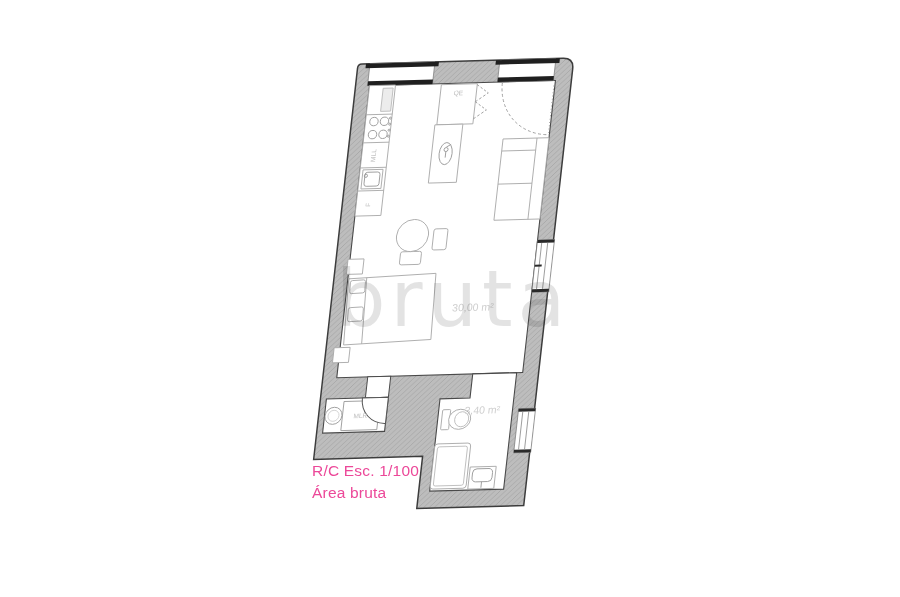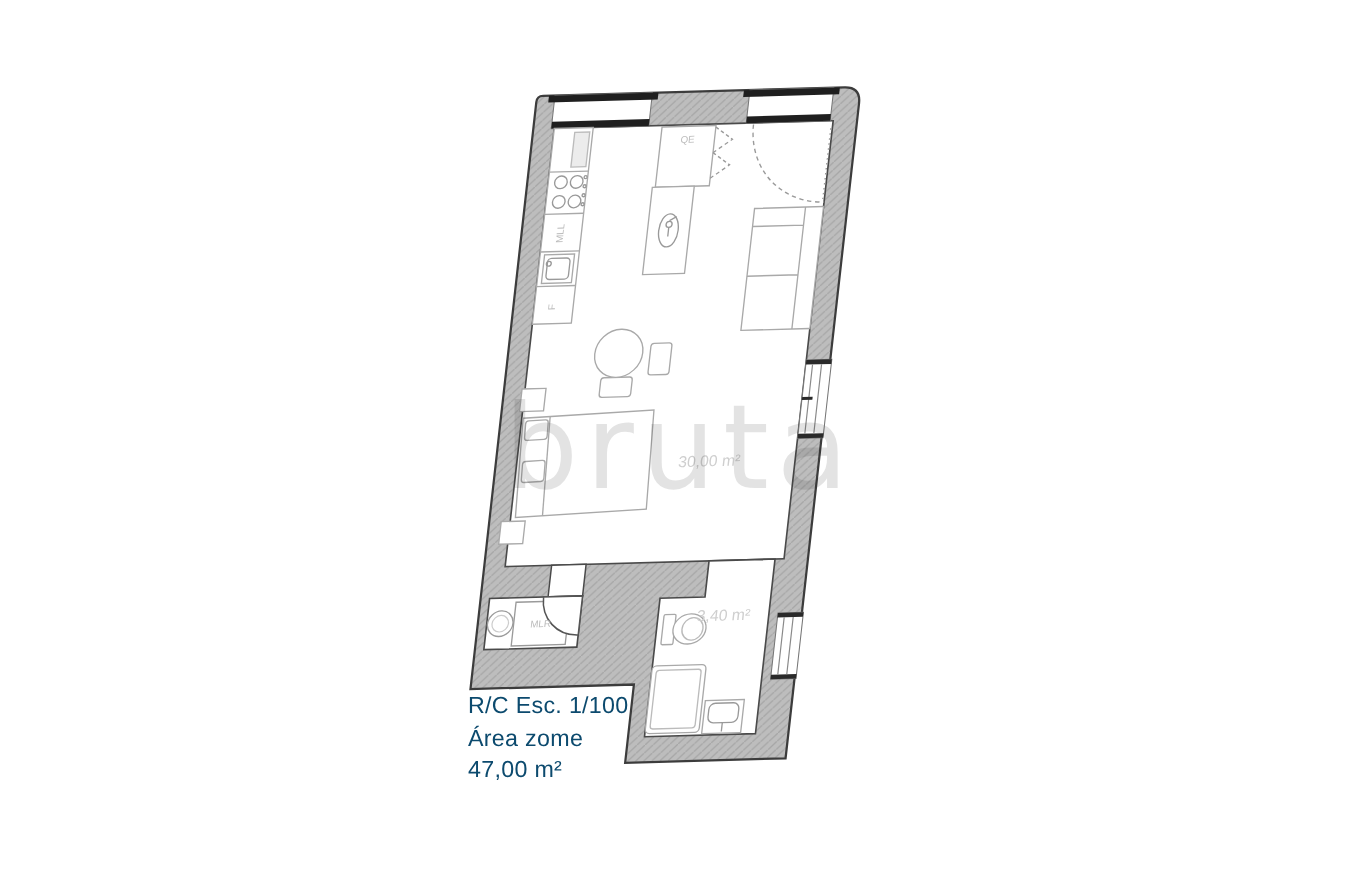--- a/index.html
+++ b/index.html
@@ -5,21 +5,21 @@
   html,body{margin:0;padding:0;background:#fff;}
   .stage{position:relative;width:900px;height:597px;background:#ffffff;overflow:hidden;
          font-family:"Liberation Sans",sans-serif;}
   .plan{position:absolute;left:358px;top:64px;width:222px;height:452px;
         transform-origin:0 0;transform:rotate(-1.6deg) skewX(-8deg);}
   .plan svg{overflow:visible;display:block;}
   .watermark{position:absolute;left:336px;top:254px;width:260px;height:90px;
              font-family:"DejaVu Sans",sans-serif;font-size:78px;font-weight:400;
              letter-spacing:5px;color:rgba(40,40,40,0.13);line-height:90px;
              pointer-events:none;white-space:nowrap;}
-  .caption{position:absolute;left:312px;top:460px;color:#0c4a6e;
+  .caption{position:absolute;left:312px;top:460px;color:#ec4899;
            font-size:15.5px;line-height:21.5px;letter-spacing:0.2px;}
   .caption div{white-space:nowrap;}
   text{font-family:"Liberation Sans",sans-serif;}
   .lbl{font-size:6.5px;}
   .area-lbl{font-size:10.5px;}
 </style>
 </head>
 <body>
 
 <div class="stage">
@@ -149,17 +149,16 @@
 
       <text class="area-lbl" x="122" y="250" fill="#cfcfcf">30,00 m²</text>
       <text class="area-lbl" x="146" y="353" fill="#cfcfcf">3,40 m²</text>
     </svg>
   </div>
 
   <div class="watermark">bruta</div>
 
   <div class="caption">
     <div>R/C Esc. 1/100</div>
-    <div>Área zome</div>
-    <div>47,00 m²</div>
+    <div>Área bruta</div>
   </div>
 
 </div>
 
 </body></html>

